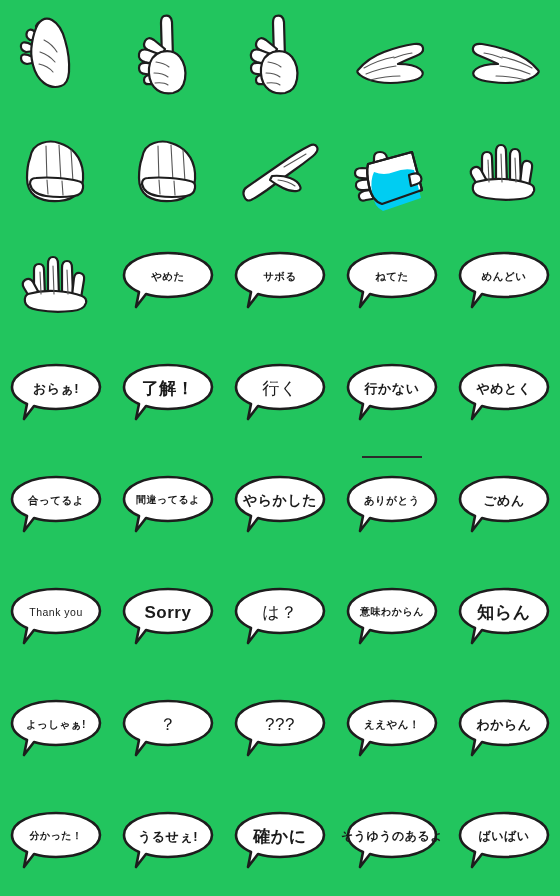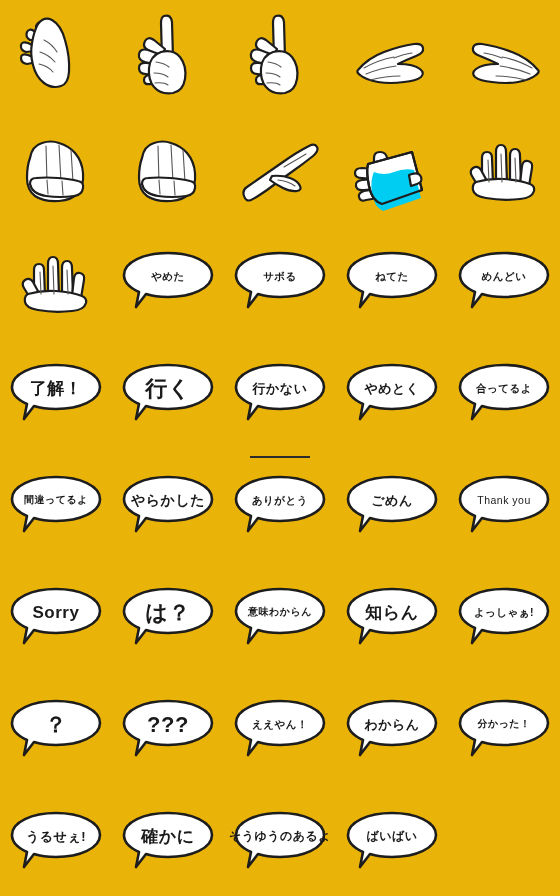--- a/index.html
+++ b/index.html
@@ -7,21 +7,21 @@
   html, body {
     margin: 0; padding: 0;
     width: 560px; height: 896px;
     background: #ffffff;
     font-family: "Liberation Sans", sans-serif;
     overflow: hidden;
   }
   #sheet {
     width: 560px; height: 896px;
     position: relative;
-    background: #eab308;
+    background: #22c55e;
   }
   .grid {
     display: grid;
     grid-template-columns: repeat(5, 112px);
     grid-template-rows: repeat(8, 112px);
     width: 560px; height: 896px;
   }
   .cell {
     position: relative;
     display: flex;
@@ -44,21 +44,21 @@
     text-align: center;
     line-height: 1.05;
     white-space: nowrap;
     margin-bottom: 7px;
     letter-spacing: 0.5px;
   }
   .t-xs   { font-size: 10px;  font-weight: 700; }
   .t-sm   { font-size: 10.5px; font-weight: 700; }
   .t-md   { font-size: 13px; font-weight: 700; }
   .t-lg   { font-size: 17px; font-weight: 700; }
-  .t-xl   { font-size: 22px; font-weight: 700; }
+  .t-xl   { font-size: 17px; font-weight: 400; }
   .t-thin { font-weight: 400; }
   .t-blur { filter: blur(0.35px); font-size: 14px; font-weight: 800; }
   .t-blur2{ filter: blur(0.3px); font-size: 12px; font-weight: 700; }
 
   .sep-line {
     position: absolute;
     top: 8px; left: 50%; transform: translateX(-50%);
     width: 60px; height: 2px; background: #2b2b2b;
   }
 </style>
@@ -224,20 +224,28 @@
             <path d="M50 4 C74 4 94 13 94 26 C94 39 74 48 50 48 C42 48 34 47 28 45 L18 58 L21 43 C12 39 6 33 6 26 C6 13 26 4 50 4 Z" fill="#ffffff" stroke="#1d1d1d" stroke-width="2.6" stroke-linejoin="round"></path>
           </svg>
           <div class="bubble-text t-sm">めんどい</div>
         </div>
       </div>
       <div class="cell">
         <div class="bubble-wrap">
           <svg class="bubble-svg" viewBox="0 0 100 62">
             <path d="M50 4 C74 4 94 13 94 26 C94 39 74 48 50 48 C42 48 34 47 28 45 L18 58 L21 43 C12 39 6 33 6 26 C6 13 26 4 50 4 Z" fill="#ffffff" stroke="#1d1d1d" stroke-width="2.6" stroke-linejoin="round"></path>
           </svg>
+          <div class="bubble-text t-md">おらぁ!</div>
+        </div>
+      </div>
+      <div class="cell">
+        <div class="bubble-wrap">
+          <svg class="bubble-svg" viewBox="0 0 100 62">
+            <path d="M50 4 C74 4 94 13 94 26 C94 39 74 48 50 48 C42 48 34 47 28 45 L18 58 L21 43 C12 39 6 33 6 26 C6 13 26 4 50 4 Z" fill="#ffffff" stroke="#1d1d1d" stroke-width="2.6" stroke-linejoin="round"></path>
+          </svg>
           <div class="bubble-text t-lg">了解！</div>
         </div>
       </div>
       <div class="cell">
         <div class="bubble-wrap">
           <svg class="bubble-svg" viewBox="0 0 100 62">
             <path d="M50 4 C74 4 94 13 94 26 C94 39 74 48 50 48 C42 48 34 47 28 45 L18 58 L21 43 C12 39 6 33 6 26 C6 13 26 4 50 4 Z" fill="#ffffff" stroke="#1d1d1d" stroke-width="2.6" stroke-linejoin="round"></path>
           </svg>
           <div class="bubble-text t-xl">行く</div>
         </div>

